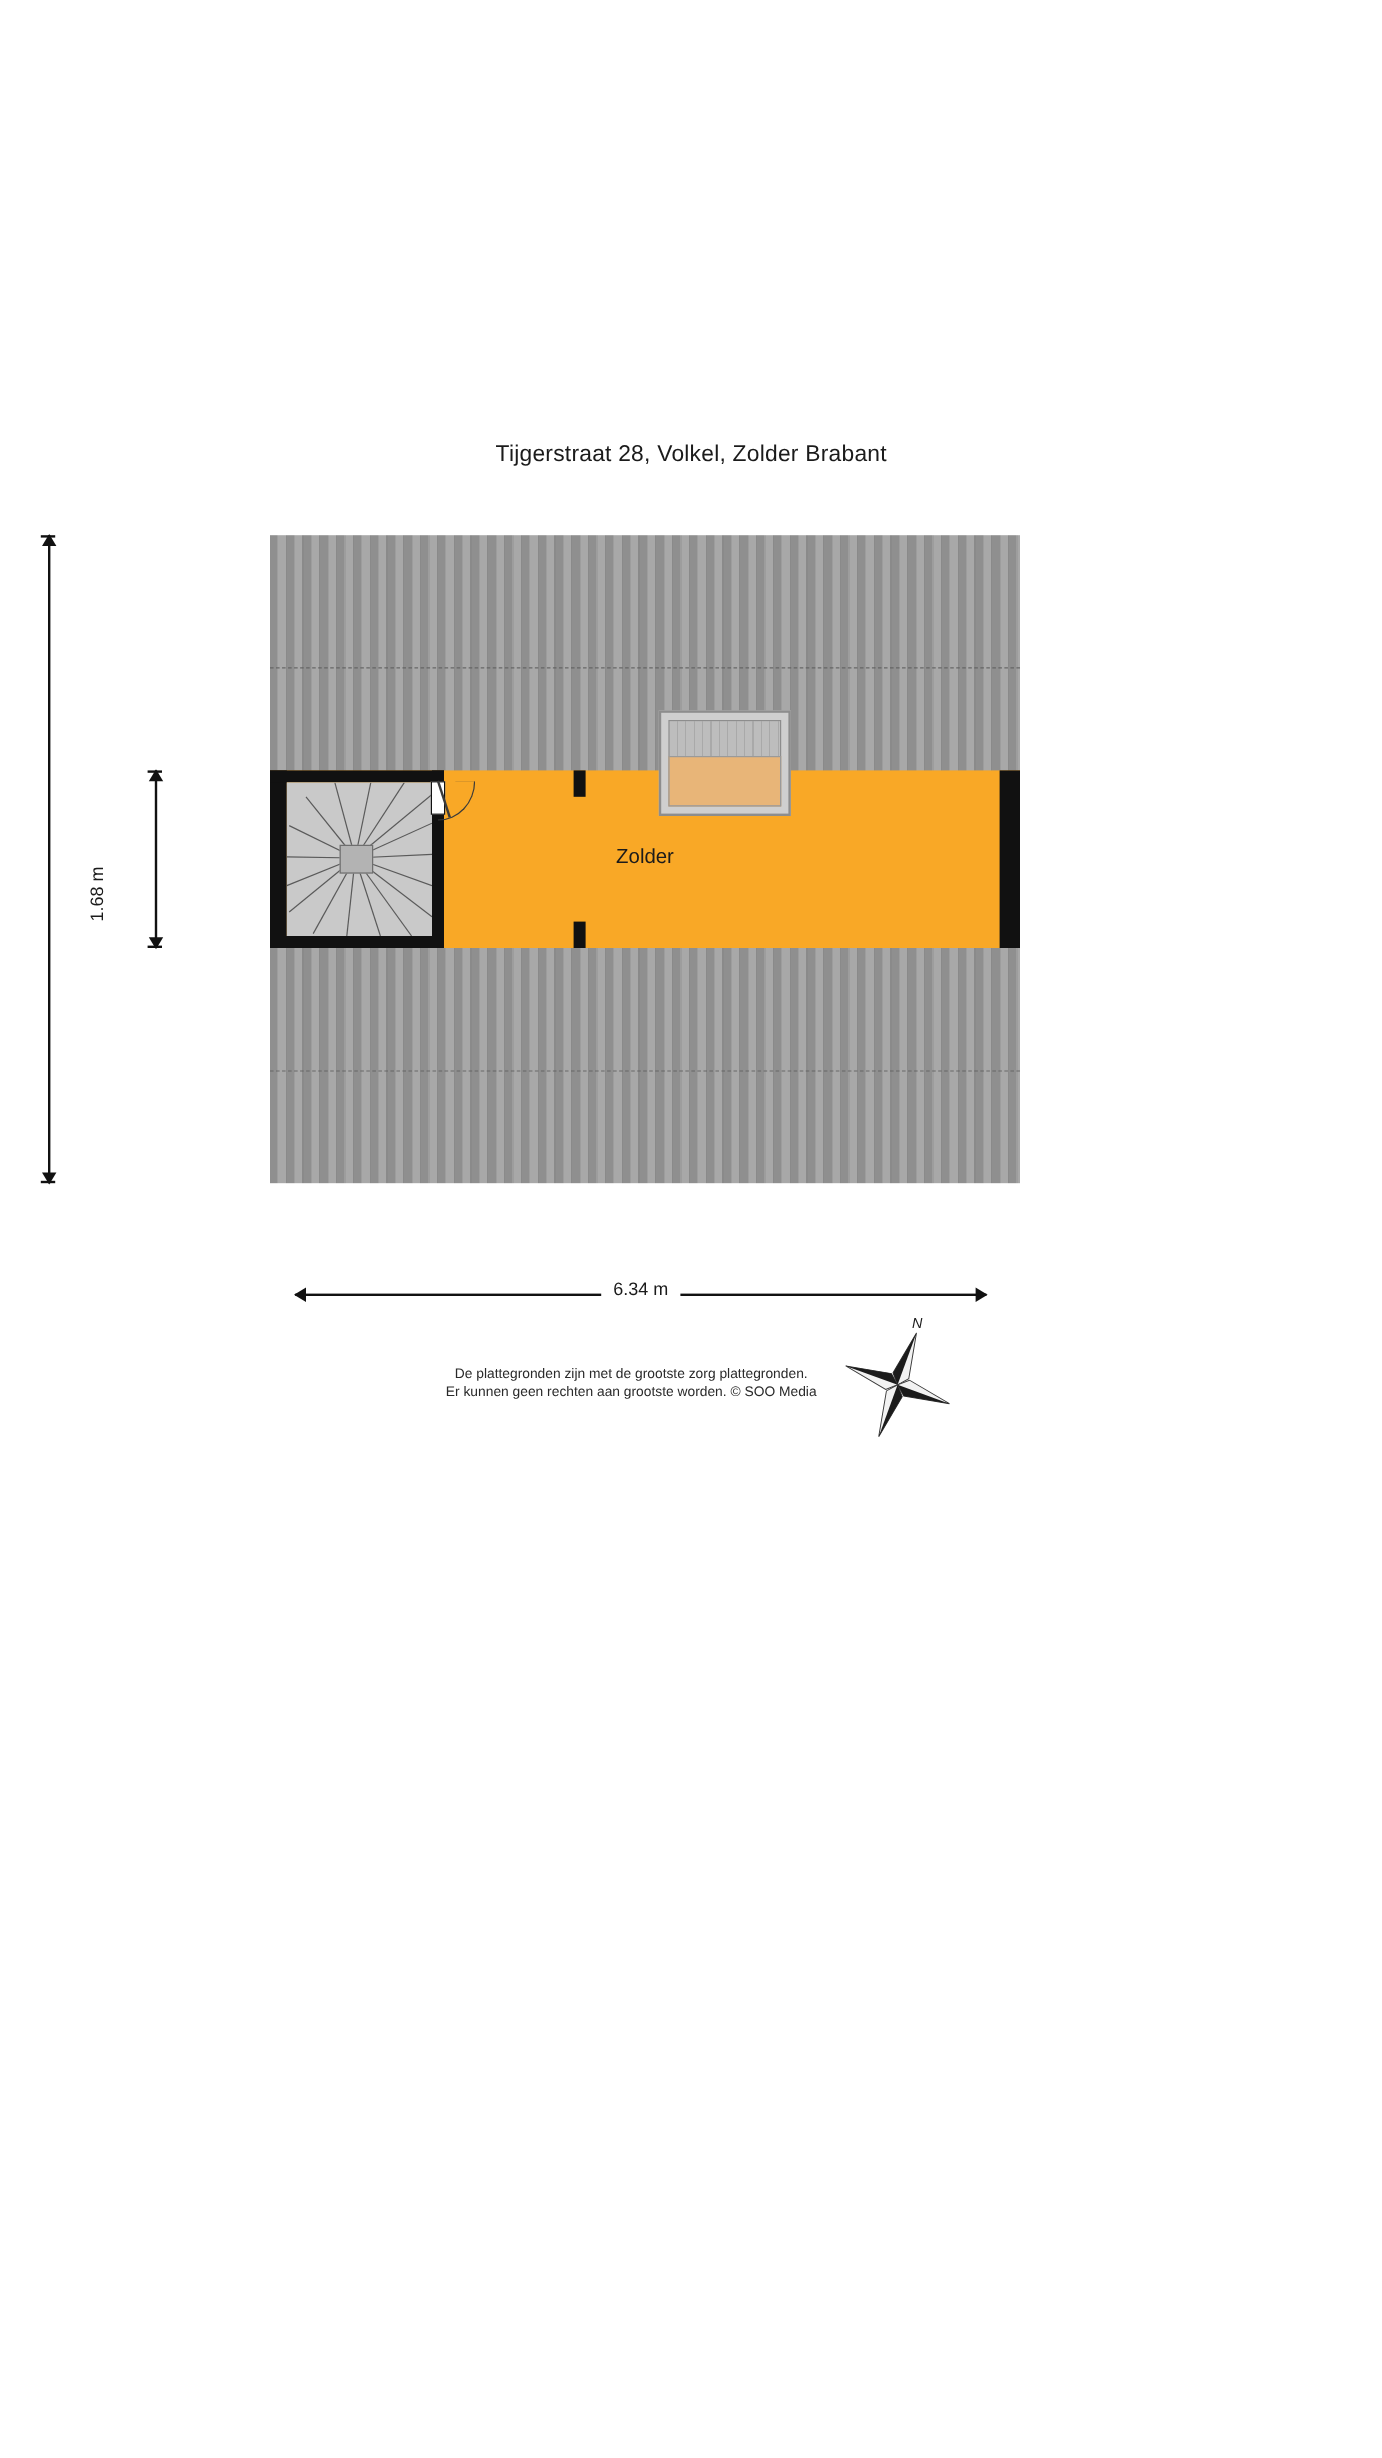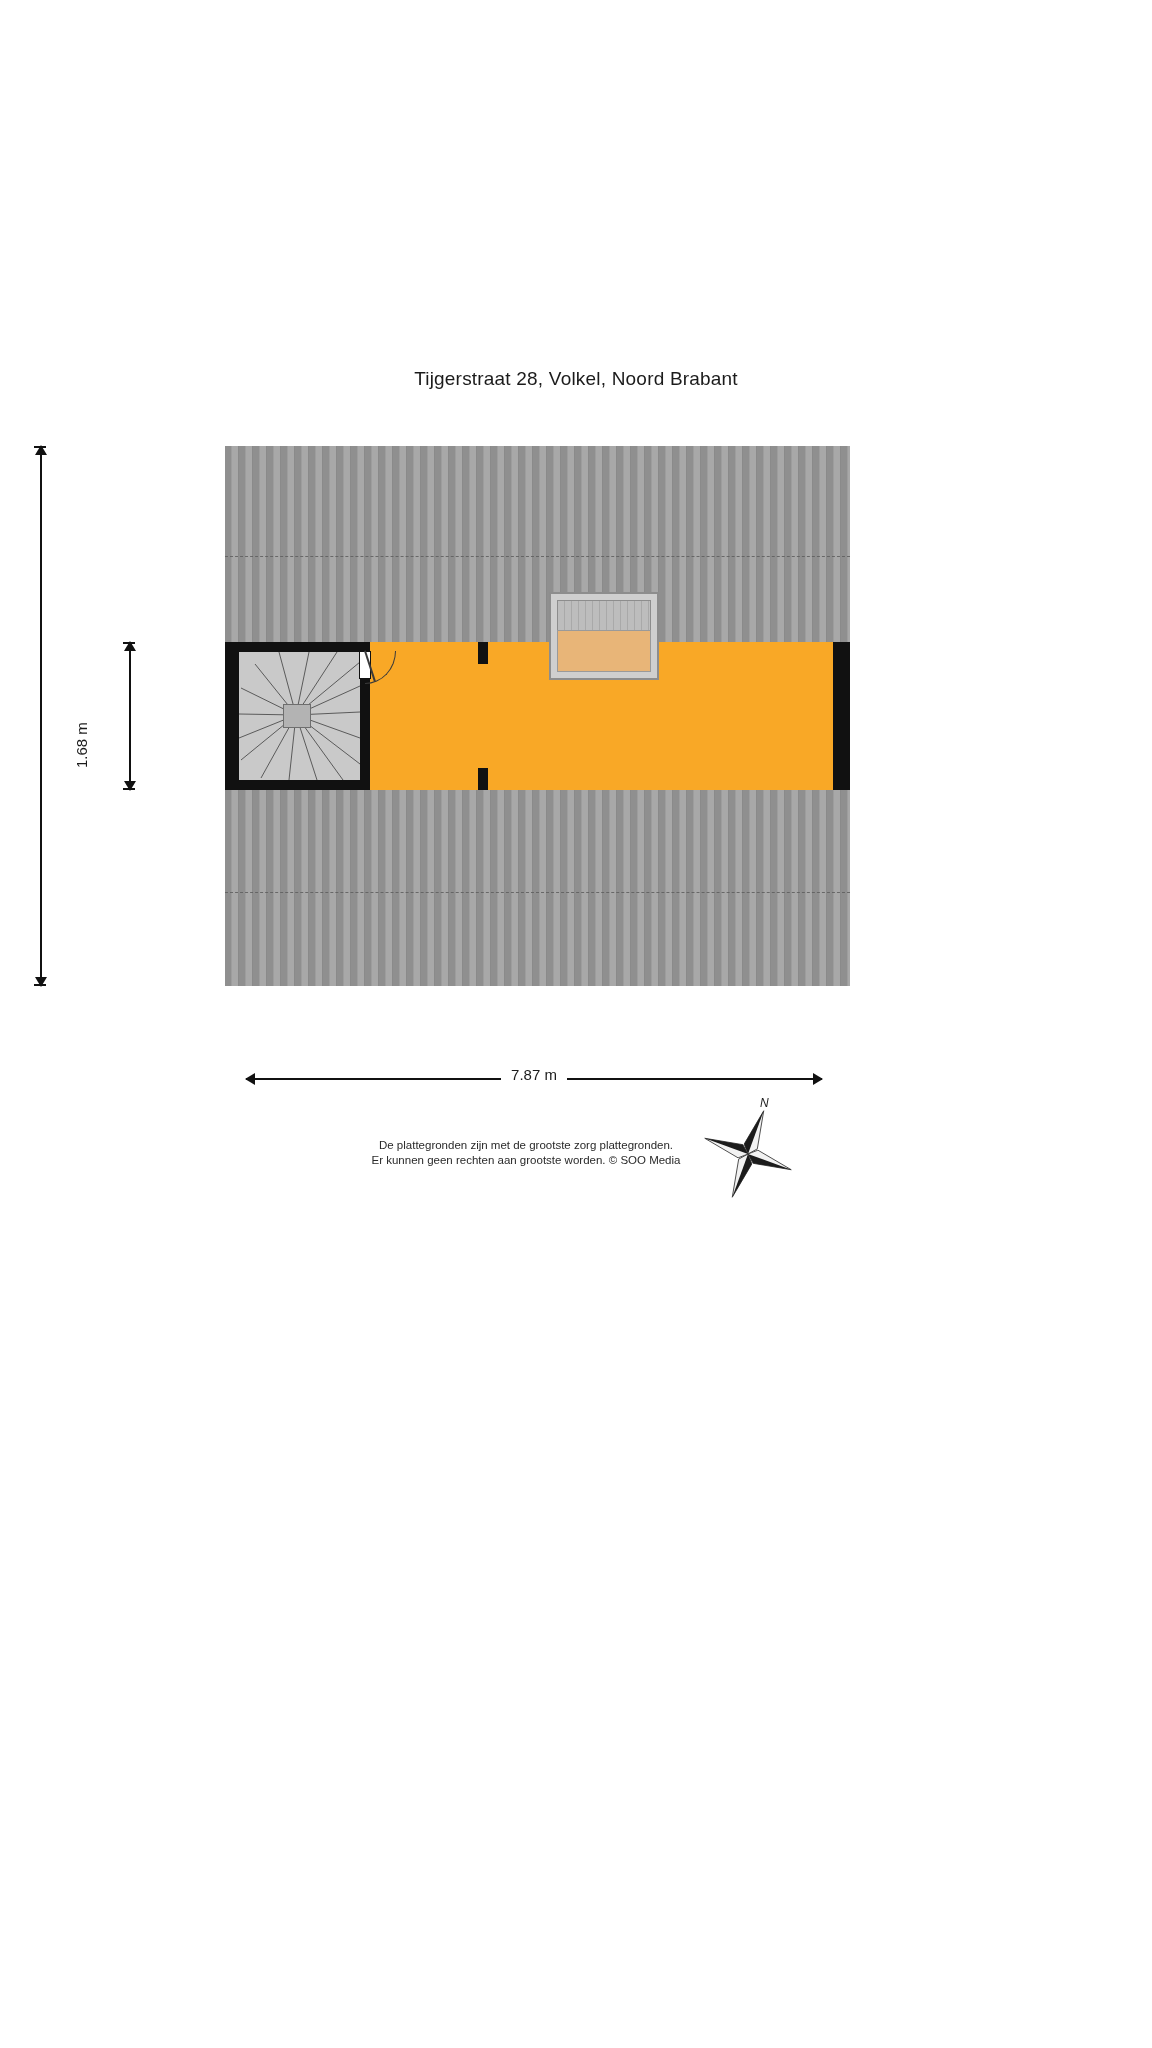--- a/index.html
+++ b/index.html
@@ -313,21 +313,21 @@
     font-size: 12px;
     font-style: italic;
     color: #1b1b1b;
   }
 </style>
 </head>
 <body>
 
 <div id="page">
 
-  <div id="plan-title">Tijgerstraat 28, Volkel, Noord Brabant</div>
+  <div id="plan-title">Tijgerstraat 28, Volkel, Zolder Brabant</div>
 
   <div id="plan-area">
 
     <div id="roof-fill"></div>
     <div class="roof-ridge" id="ridge-top"></div>
     <div class="roof-ridge" id="ridge-bottom"></div>
 
     <div id="room-zolder"></div>
 
     <div class="wall" id="wall-left-outer"></div>
@@ -365,20 +365,21 @@
 
     <div id="door-opening"></div>
     <div id="door-swing"></div>
     <div id="door-leaf"></div>
 
     <div id="roof-window">
       <div id="roof-window-inner"></div>
       <div id="roof-window-sill"></div>
     </div>
 
+    <div id="room-zolder-label">Zolder</div>
   </div>
 
   <div id="dim-total-height">
     <div class="arrow-up"></div>
     <div class="arrow-down"></div>
     <div class="tick-h" style="top:0; left:-6px;"></div>
     <div class="tick-h" style="bottom:0; left:-6px;"></div>
   </div>
   <div id="dim-total-height-label">5.96 m</div>
 
@@ -387,21 +388,21 @@
     <div class="arrow-down"></div>
     <div class="tick-h" style="top:0; left:-6px;"></div>
     <div class="tick-h" style="bottom:0; left:-6px;"></div>
   </div>
   <div id="dim-room-height-label">1.68 m</div>
 
   <div id="dim-width">
     <div class="arrow-left"></div>
     <div class="arrow-right"></div>
   </div>
-  <div id="dim-width-label"><span>7.87 m</span></div>
+  <div id="dim-width-label"><span>6.34 m</span></div>
 
   <div id="disclaimer">
     <div>De plattegronden zijn met de grootste zorg plattegronden.</div>
     <div>Er kunnen geen rechten aan grootste worden. © SOO Media</div>
   </div>
 
   <div id="compass">
     <div id="compass-n">N</div>
     <svg width="100" height="106" viewBox="0 0 100 106">
       <g transform="translate(48,58) rotate(20)">

